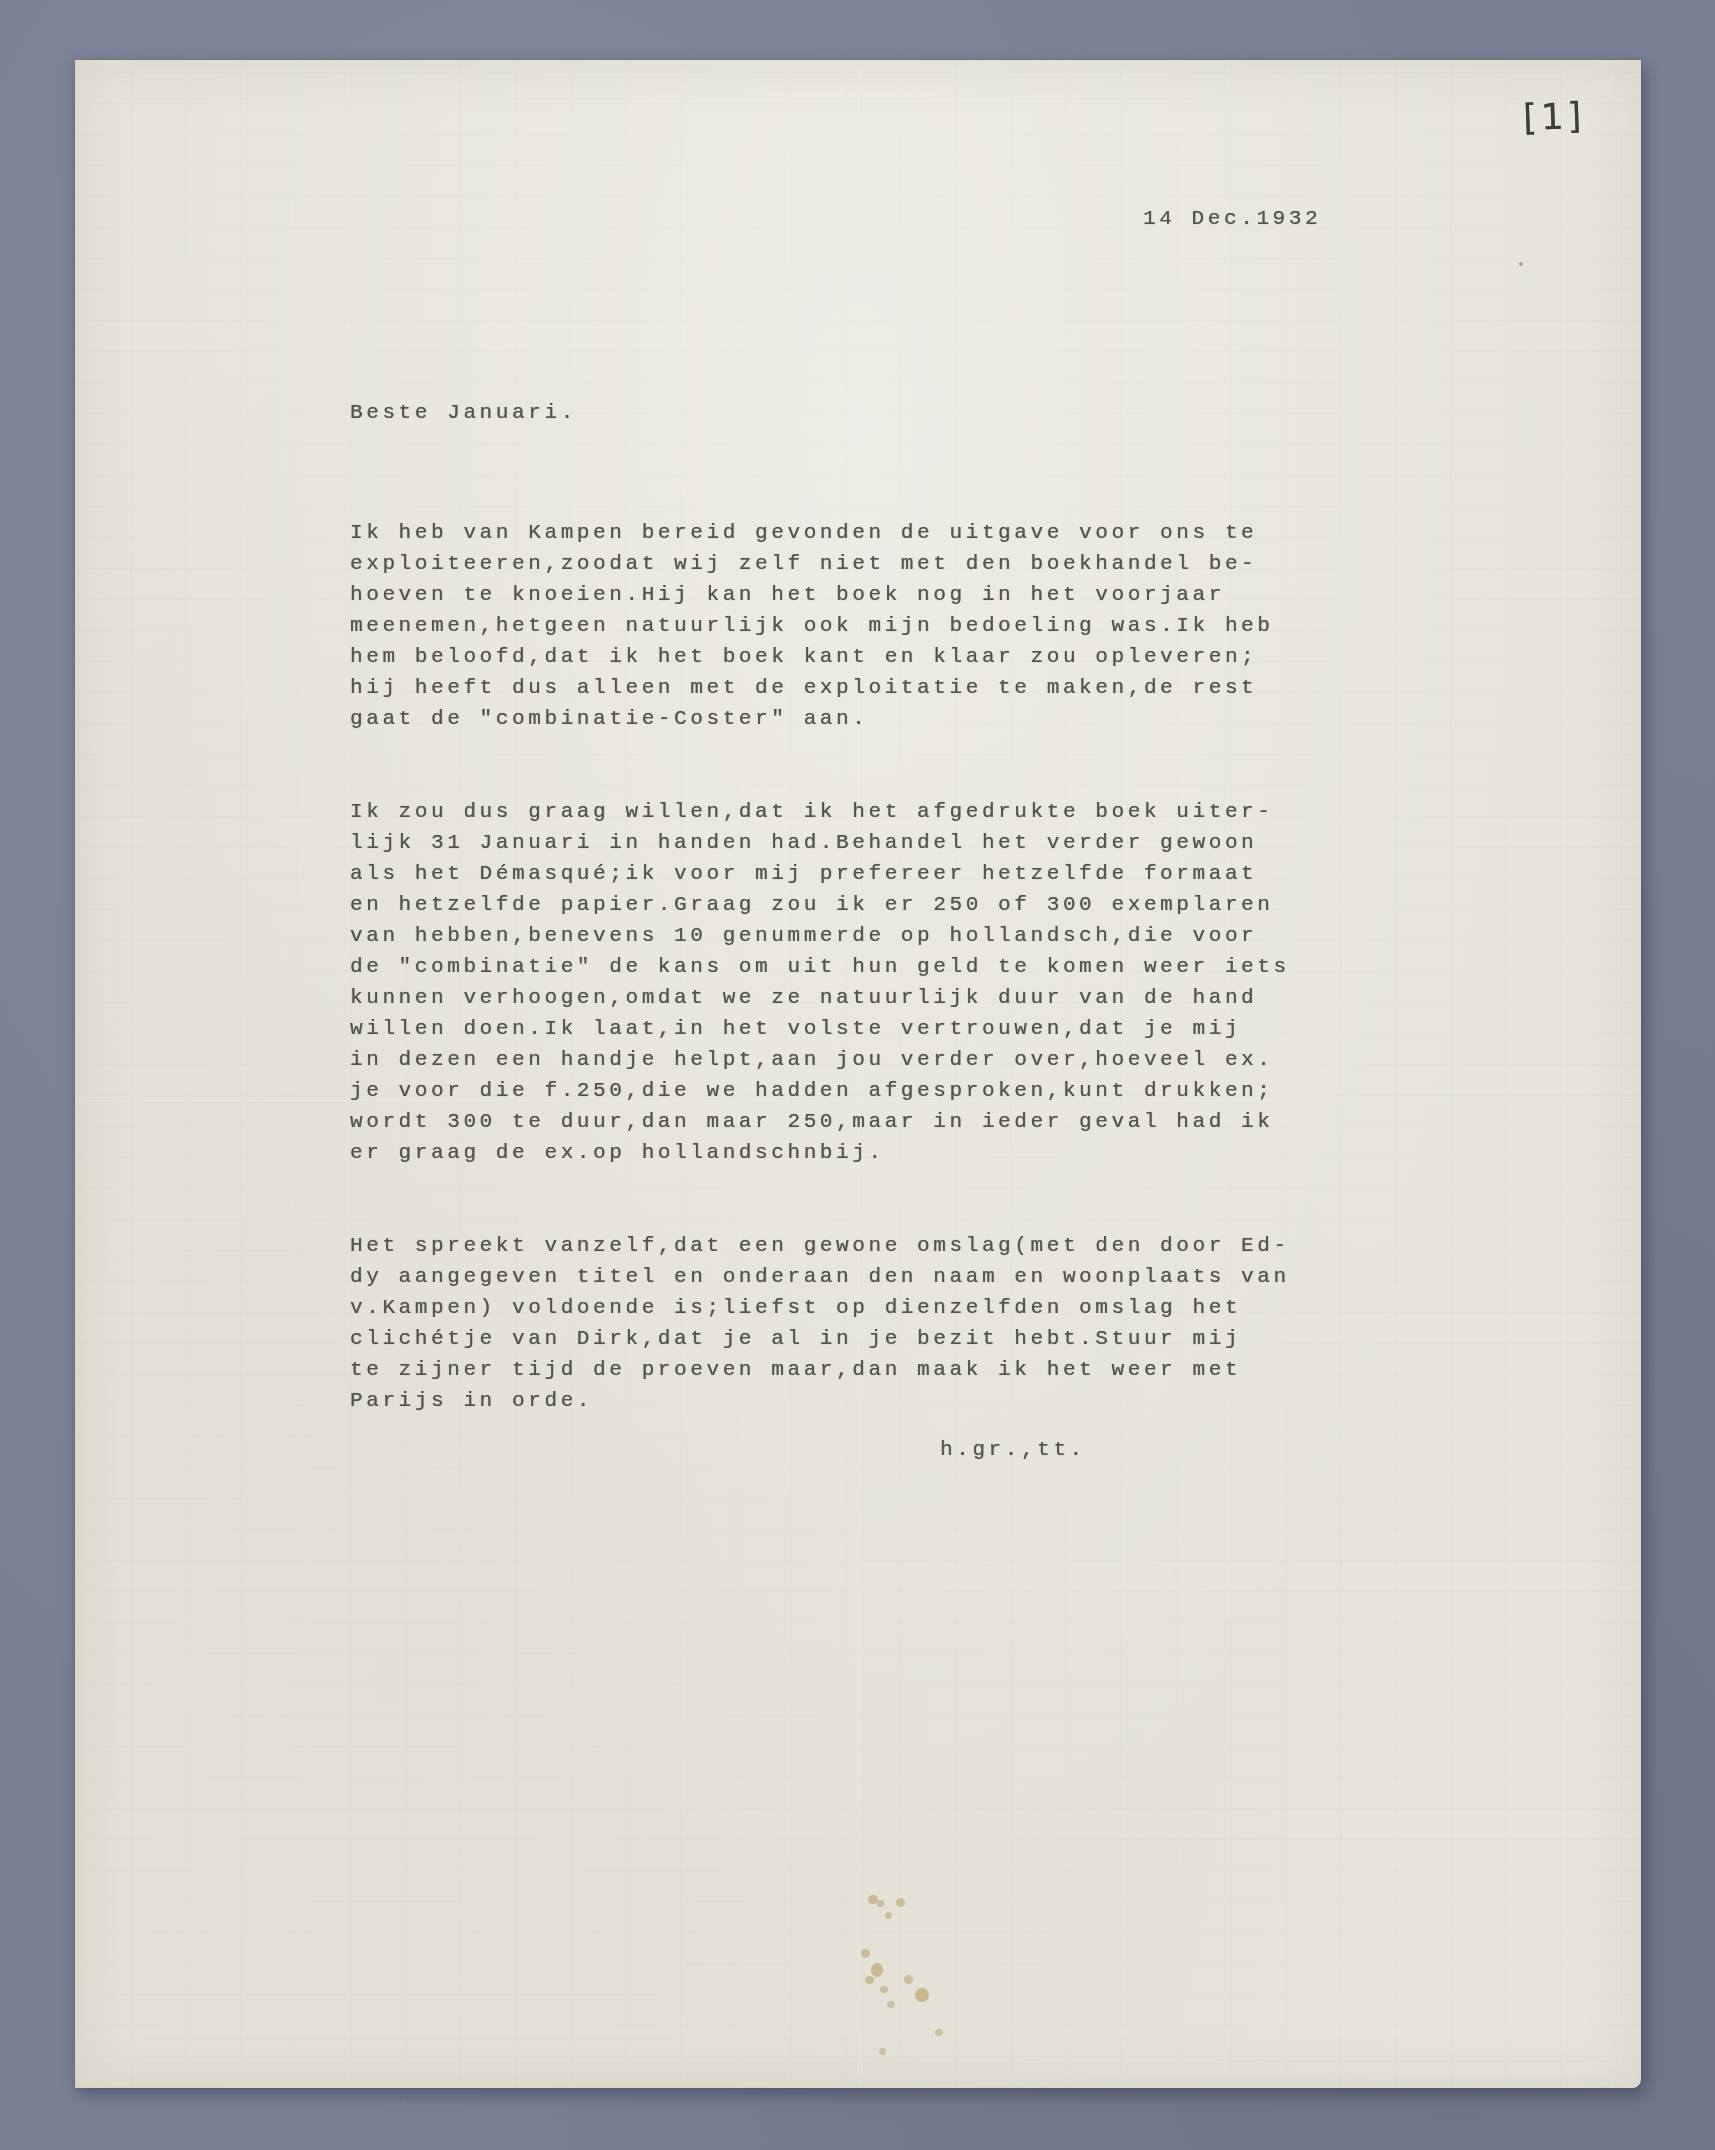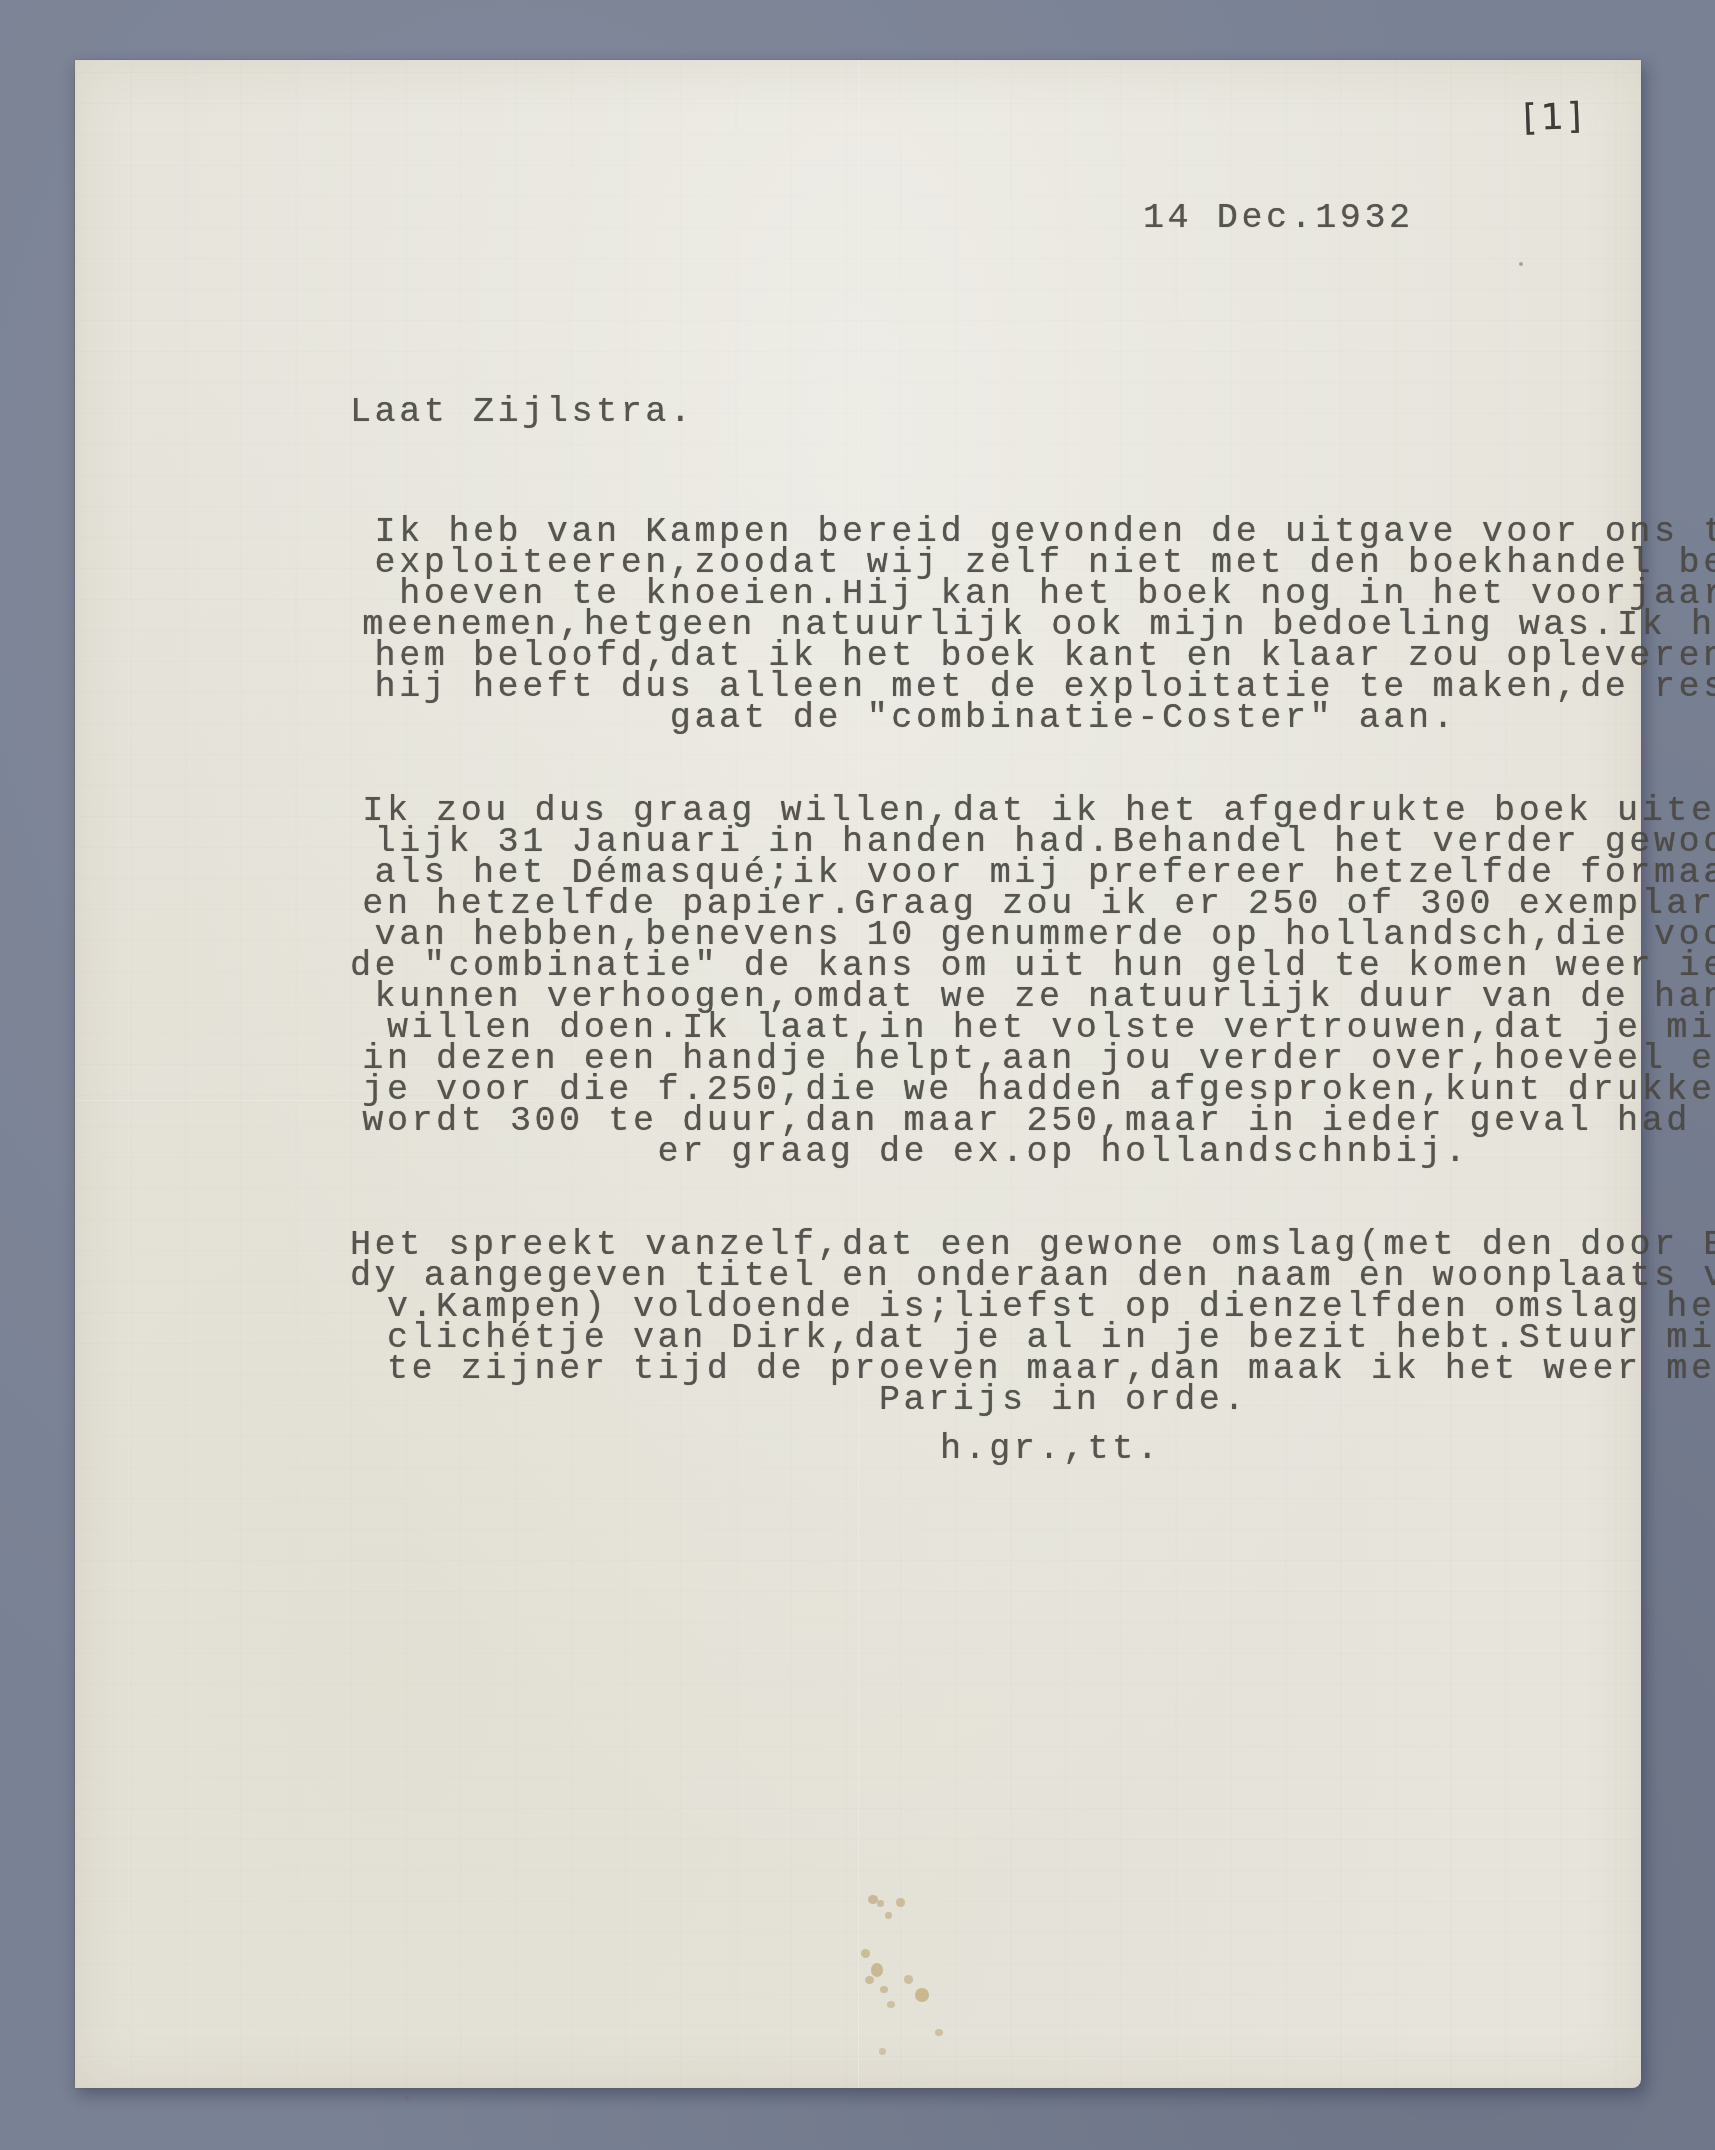--- a/index.html
+++ b/index.html
@@ -35,27 +35,26 @@
     opacity:.7;
   }
   .crease-h{
     position:absolute;left:0;top:1039px;width:1566px;height:2.5px;
     background:linear-gradient(180deg, rgba(110,100,80,0.06), rgba(255,255,255,0.30), rgba(110,100,80,0.05));
     opacity:.6;
   }
   .typed{
     position:absolute;
     color:#4a4843;
-    font-size:35px;
+    font-size:21px;
     letter-spacing:3.6px;
     line-height:31px;
     white-space:pre;
     text-shadow:0 0 0.9px rgba(74,72,67,0.60), 0.4px 0.4px 0.5px rgba(74,72,67,0.30);
     opacity:0.92;
-    text-align:center;
   }
   .date-line{left:1068px;top:143px;}
   .salutation{left:275px;top:337px;}
   .letter-body{left:275px;top:395px;}
   .letter-body p{margin:0;}
   .closing{left:837px;top:1374px;margin-left:28px;}
   .corner-mark{
     position:absolute;left:1448px;top:36px;
     font-family:"DejaVu Sans",sans-serif;
     font-size:36px;color:#3e3d39;letter-spacing:3.7px;
@@ -86,21 +85,21 @@
 
 <div class="paper">
 
   <div class="crease-v"></div>
   <div class="crease-h"></div>
 
   <span class="corner-mark">[1]</span>
 
   <div class="typed date-line">14 Dec.1932</div>
 
-  <div class="typed salutation">Laat Zijlstra.</div>
+  <div class="typed salutation">Beste Januari.</div>
 
   <div class="typed letter-body">
     <p>Ik heb van Kampen bereid gevonden de uitgave voor ons te
 exploiteeren,zoodat wij zelf niet met den boekhandel be-
 hoeven te knoeien.Hij kan het boek nog in het voorjaar
 meenemen,hetgeen natuurlijk ook mijn bedoeling was.Ik heb
 hem beloofd,dat ik het boek kant en klaar zou opleveren;
 hij heeft dus alleen met de exploitatie te maken,de rest
 gaat de "combinatie-Coster" aan.</p>
     <p>Ik zou dus graag willen,dat ik het afgedrukte boek uiter-

